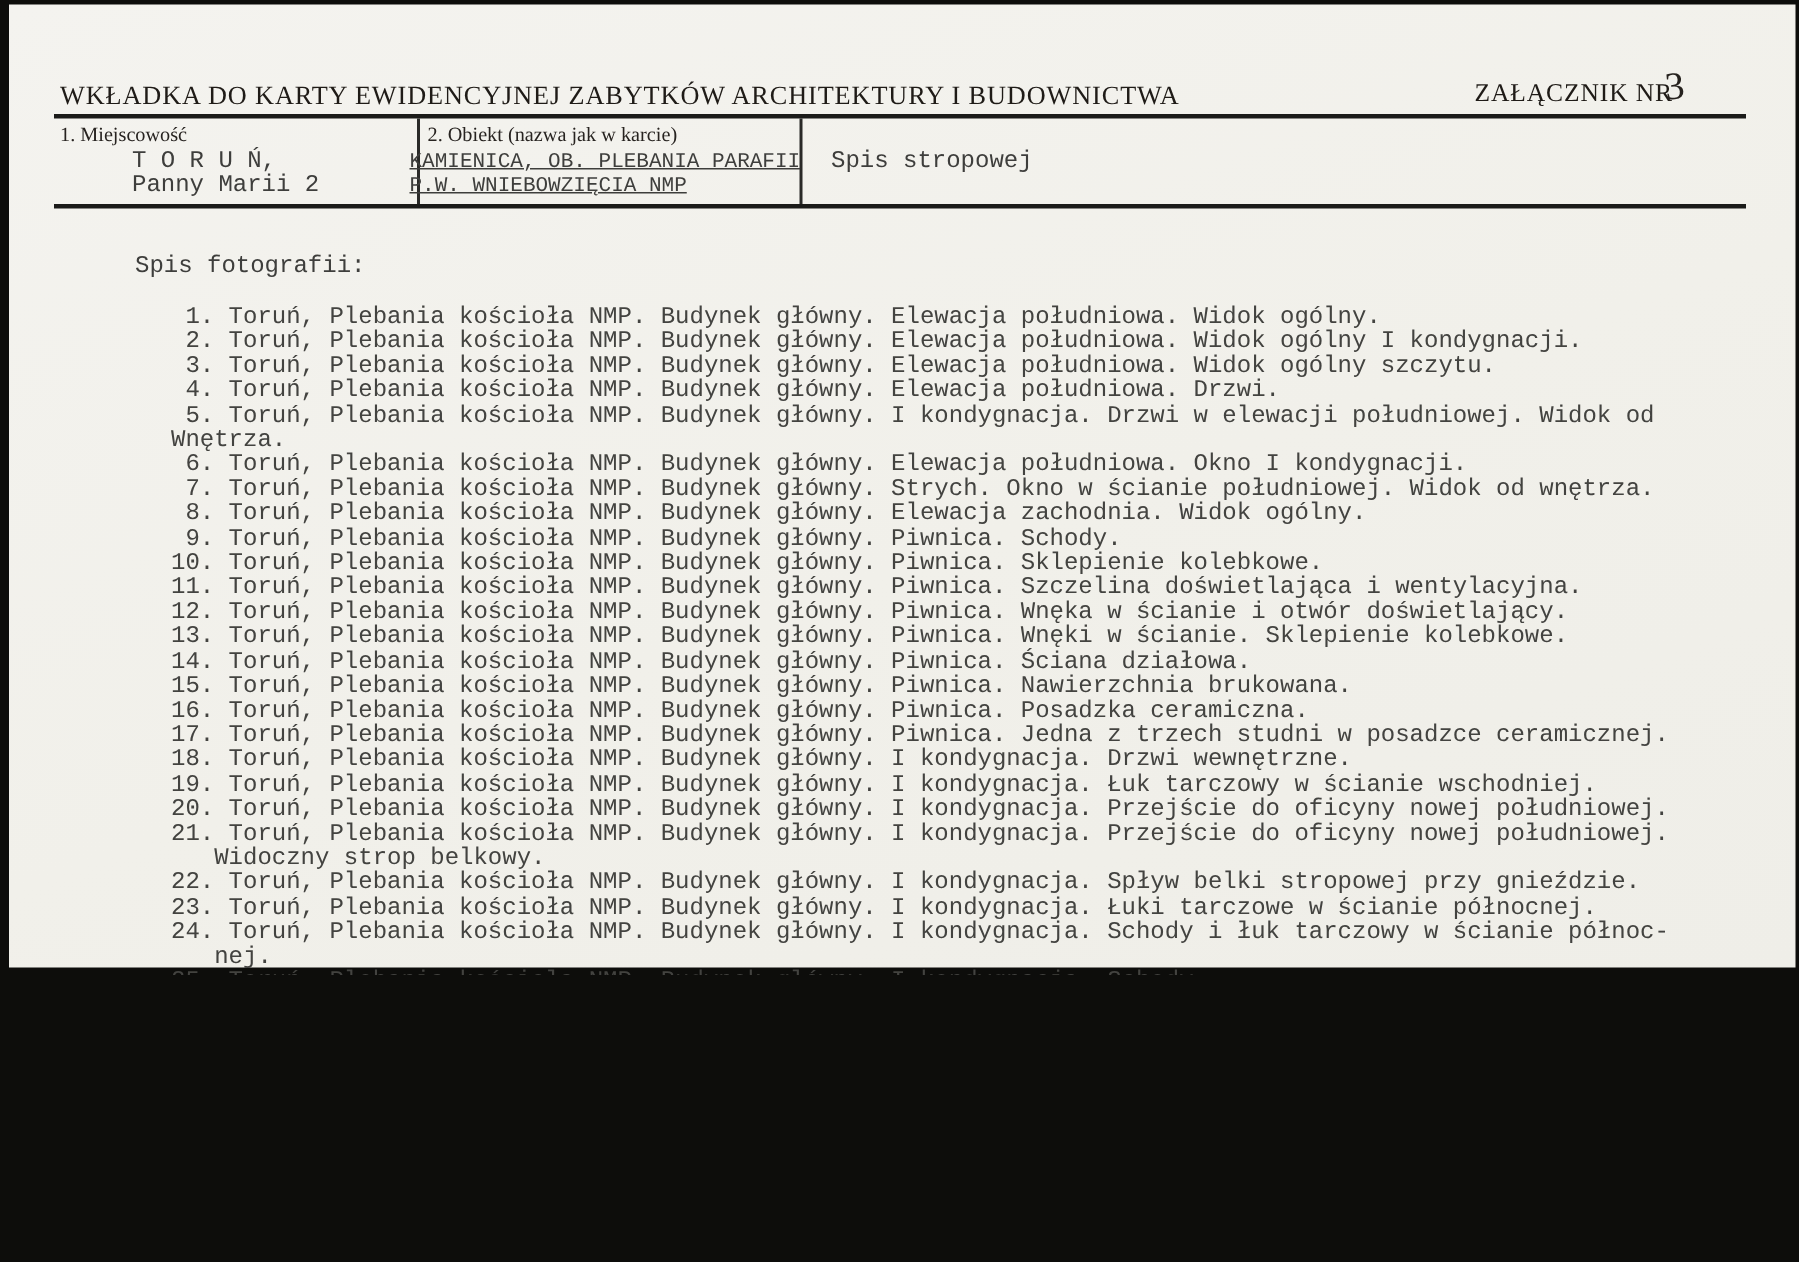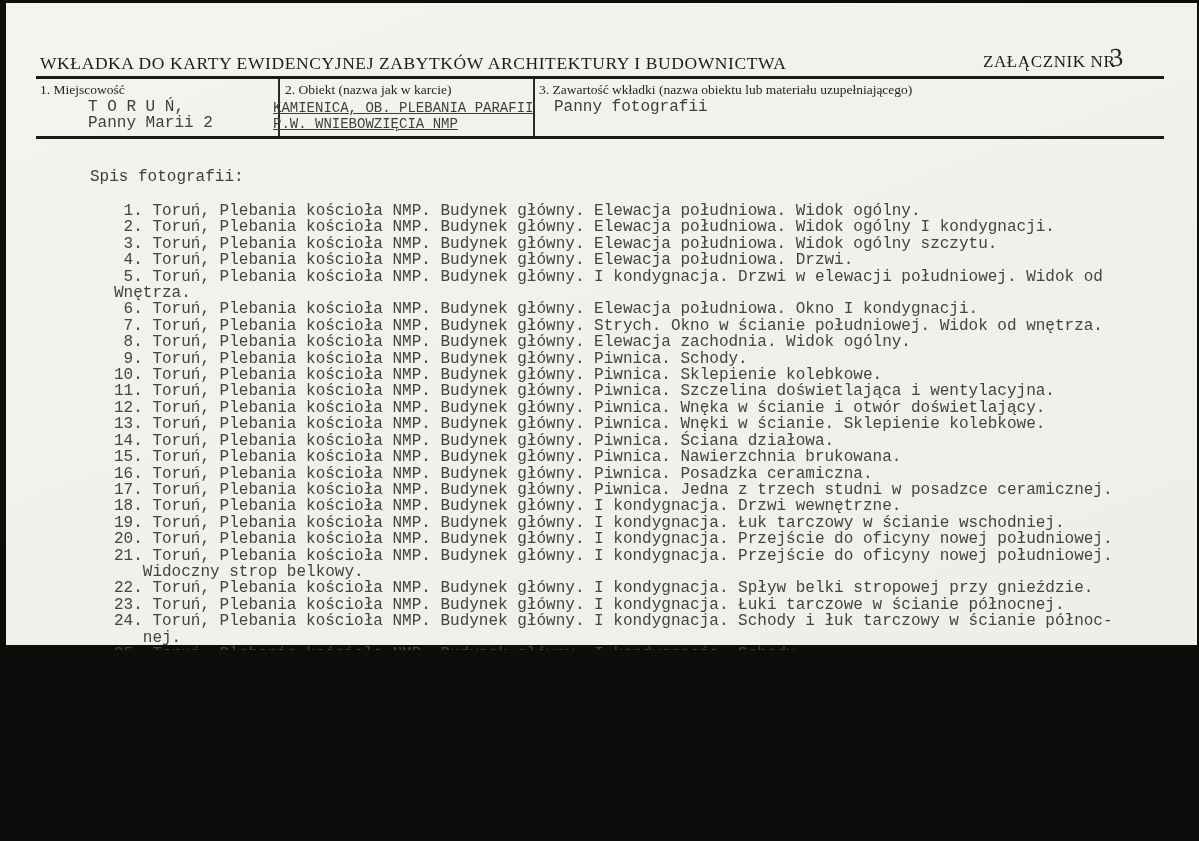--- a/index.html
+++ b/index.html
@@ -44,22 +44,21 @@
     <div class="abs vline" style="left:527px;top:76px;width:2px;height:58px;"></div>
 
     <div class="abs flabel" style="left:34px;top:79px;">1. Miejscowość</div>
     <div class="abs mono typed16" style="left:82px;top:95px;">T O R U Ń,</div>
     <div class="abs mono typed16" style="left:82px;top:111px;">Panny Marii 2</div>
 
     <div class="abs flabel" style="left:279px;top:79px;">2. Obiekt (nazwa jak w karcie)</div>
     <div class="abs mono typed14" style="left:267px;top:97px;">KAMIENICA, OB. PLEBANIA PARAFII</div>
     <div class="abs mono typed14" style="left:267px;top:113px;">P.W. WNIEBOWZIĘCIA NMP</div>
 
-    <div class="abs flabel" style="left:533px;top:79px;">3. Zawartość wkładki (nazwa obiektu lub materiału uzupełniającego)</div>
-    <div class="abs mono typed16" style="left:548px;top:95px;">Panny fotografii</div>
+    <div class="abs mono typed16" style="left:548px;top:95px;">Spis stropowej</div>
 
     <div class="abs rule" style="left:30px;top:133px;width:1128px;height:3px;"></div>
 
     <div class="abs mono typed16" style="left:84px;top:165px;">Spis fotografii:</div>
 
     <pre class="abs listing" style="left:60px;top:200px;margin-left:48px;"> 1. Toruń, Plebania kościoła NMP. Budynek główny. Elewacja południowa. Widok ogólny.
  2. Toruń, Plebania kościoła NMP. Budynek główny. Elewacja południowa. Widok ogólny I kondygnacji.
  3. Toruń, Plebania kościoła NMP. Budynek główny. Elewacja południowa. Widok ogólny szczytu.
  4. Toruń, Plebania kościoła NMP. Budynek główny. Elewacja południowa. Drzwi.
  5. Toruń, Plebania kościoła NMP. Budynek główny. I kondygnacja. Drzwi w elewacji południowej. Widok od

